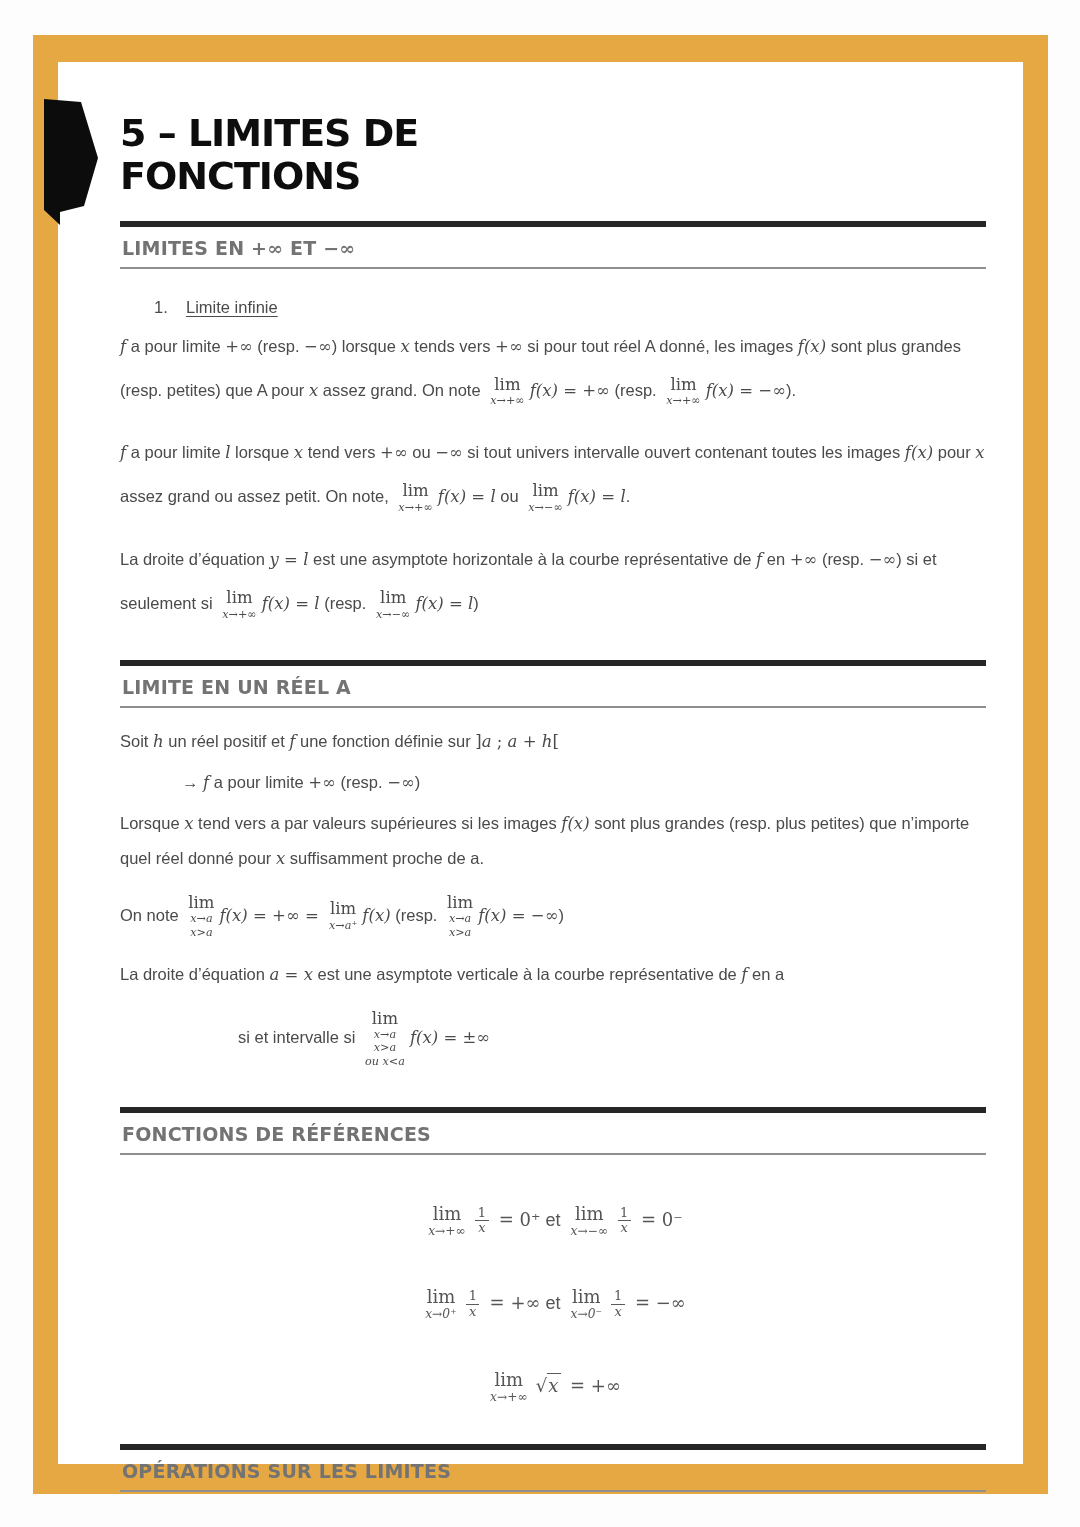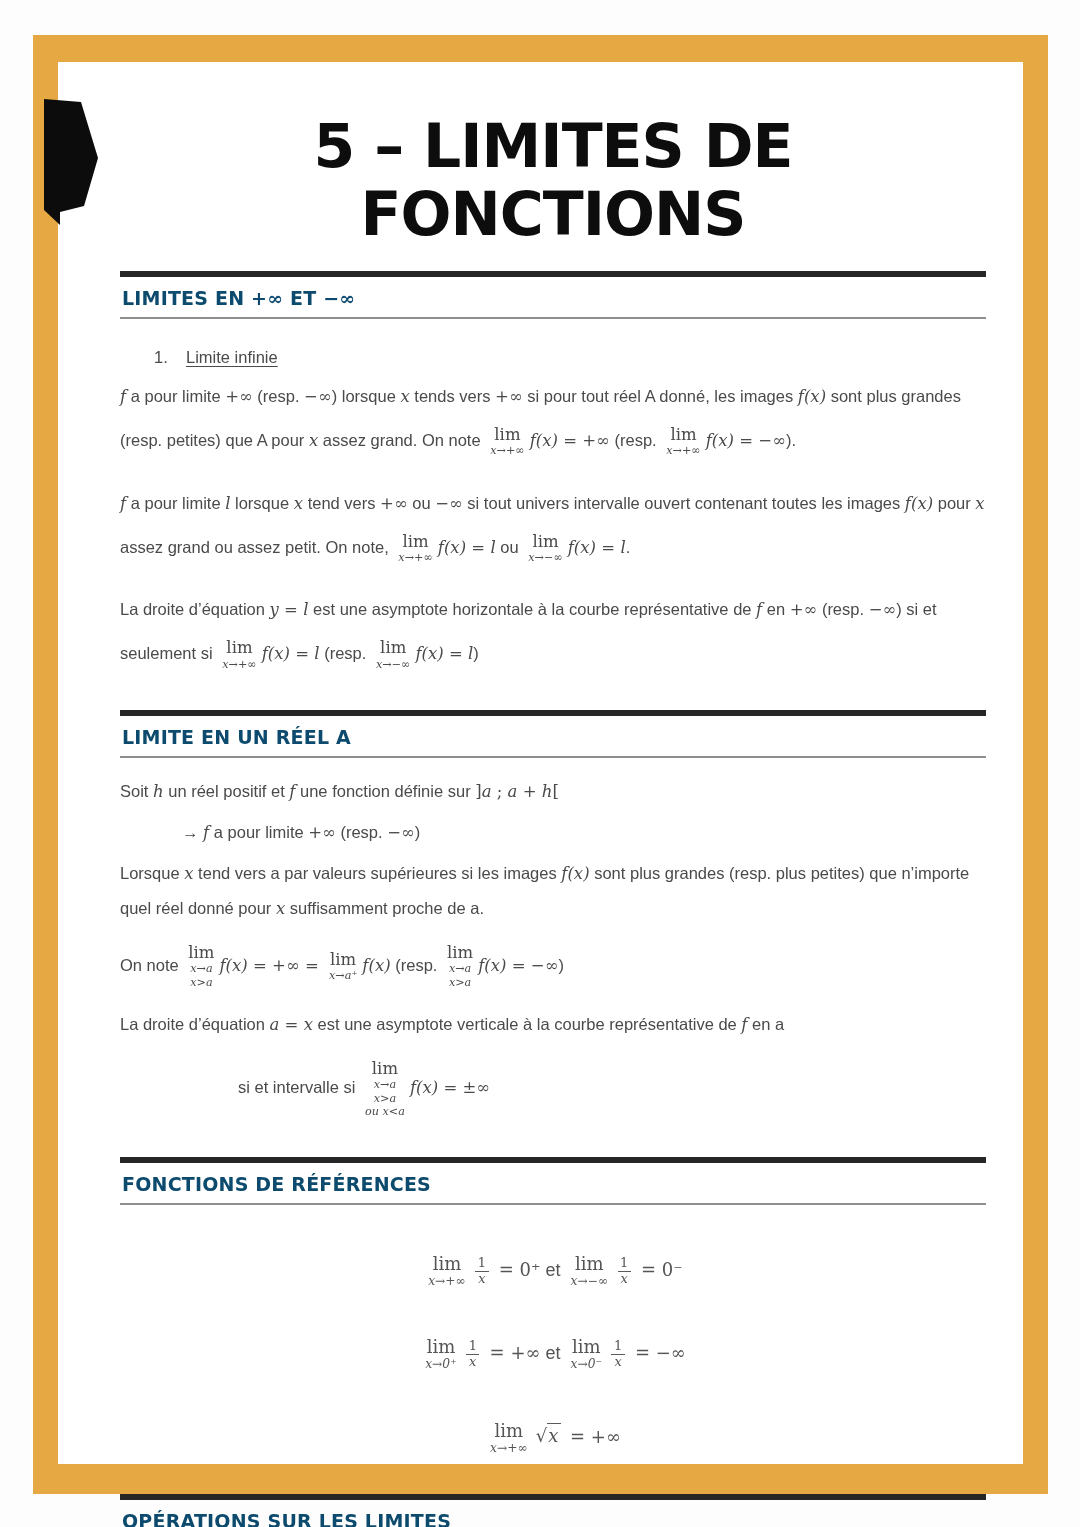--- a/index.html
+++ b/index.html
@@ -15,30 +15,30 @@
     border-style:solid; border-color:var(--accent);
     border-width:27px 25px 30px 25px;
     background:#fff;
   }
   
   .bookmark{ position:absolute; left:42px; top:96px; z-index:5; }
   
   .content{ position:absolute; left:120px; top:112px; width:866px; z-index:4; }
   .doc-title{
     font-family:"DejaVu Sans", sans-serif; font-weight:bold;
-    font-size:60px; line-height:1.14; letter-spacing:-1px; color:var(--ink);
-    white-space:pre-line; margin-bottom:22px;text-align:center;
+    font-size:38px; line-height:1.14; letter-spacing:-1px; color:var(--ink);
+    white-space:pre-line; margin-bottom:22px;
   }
   section{ margin-top:0; }
   section + section{ margin-top:27px; }
   .rule-thick{ height:6px; background:var(--rule-dark); }
   .rule-thin{ height:2px; background:var(--rule-light); }
   .sec-heading{
     font-family:"DejaVu Sans", sans-serif; font-weight:bold;
-    font-size:19px; color:#0c4a6e; letter-spacing:0.2px;
+    font-size:19px; color:#737373; letter-spacing:0.2px;
     margin:10px 0 8px 2px;
   }
   .sec-heading .run-n{ font-family:"DejaVu Serif", serif; font-weight:600; font-size:19px; }
   .sec-body{ padding-top:12px; }
   
   .list-item{ margin:17px 0 4px 34px; font-size:16.5px; color:var(--body); }
   .list-item .num{ display:inline-block; width:32px; }
   .list-item .label{ text-decoration:underline; text-underline-offset:3px; }
   p.body{ font-size:16.5px; line-height:34px; margin:12px 0 16px 0; }
   p.formula{ font-size:18px; line-height:30px; text-align:center; margin:25px 0; color:#555; }

